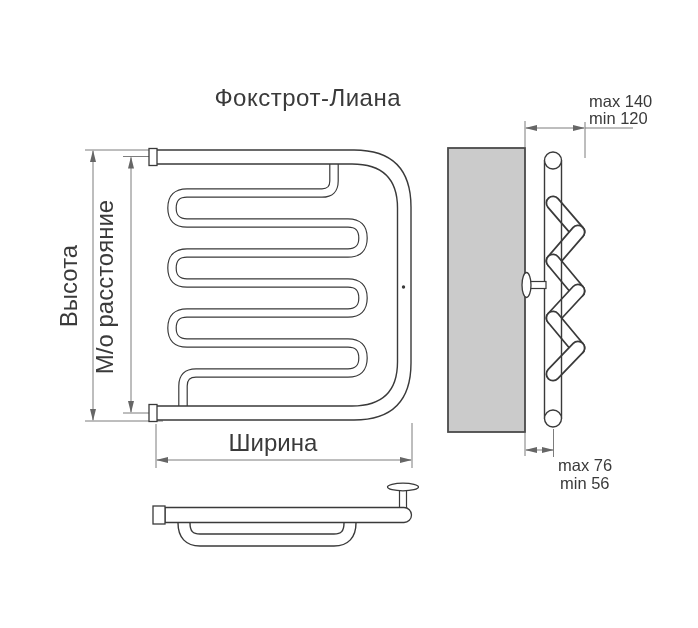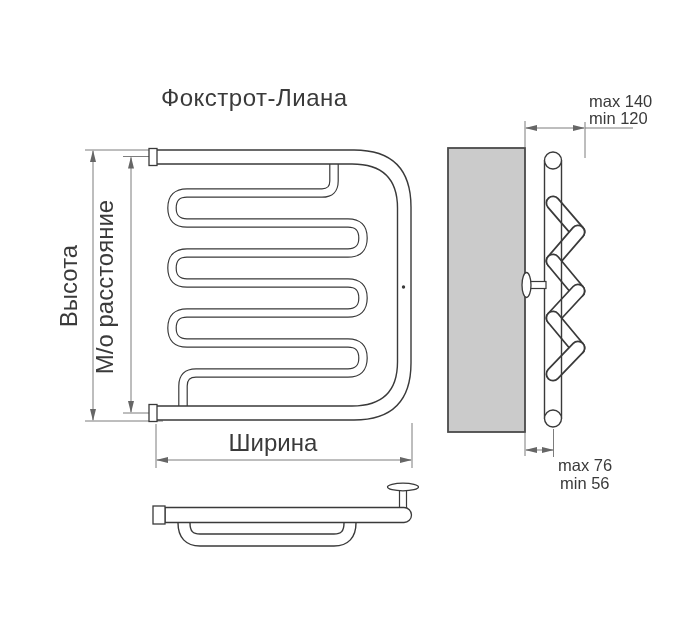--- a/index.html
+++ b/index.html
@@ -9,21 +9,21 @@
     --wall-stroke:#4a4a4a;
     --bg:#ffffff;
     --text:#3a3a3a;
   }
   html,body{margin:0;padding:0;background:var(--bg);}
   #stage{
     position:relative;width:698px;height:628px;background:var(--bg);
     font-family:"Liberation Sans", sans-serif;overflow:hidden;
   }
   #title{
-    position:absolute;left:161px;top:84px;width:240px;text-align:left;
+    position:absolute;left:161px;top:84px;width:240px;text-align:right;
     font-size:24px;color:var(--text);letter-spacing:0.5px;white-space:nowrap;
   }
   svg{position:absolute;left:0;top:0;}
   .dim-label{font-family:"Liberation Sans",sans-serif;fill:var(--text);}
   .dim-label.big{font-size:24px;}
   .dim-label.small{font-size:16.5px;}
   .dimline{stroke:var(--dim);stroke-width:1;fill:none;}
   .pipe-dark{stroke:var(--line);fill:none;}
   .pipe-white{stroke:#fff;fill:none;}
   .outline{stroke:var(--line);fill:#fff;}

